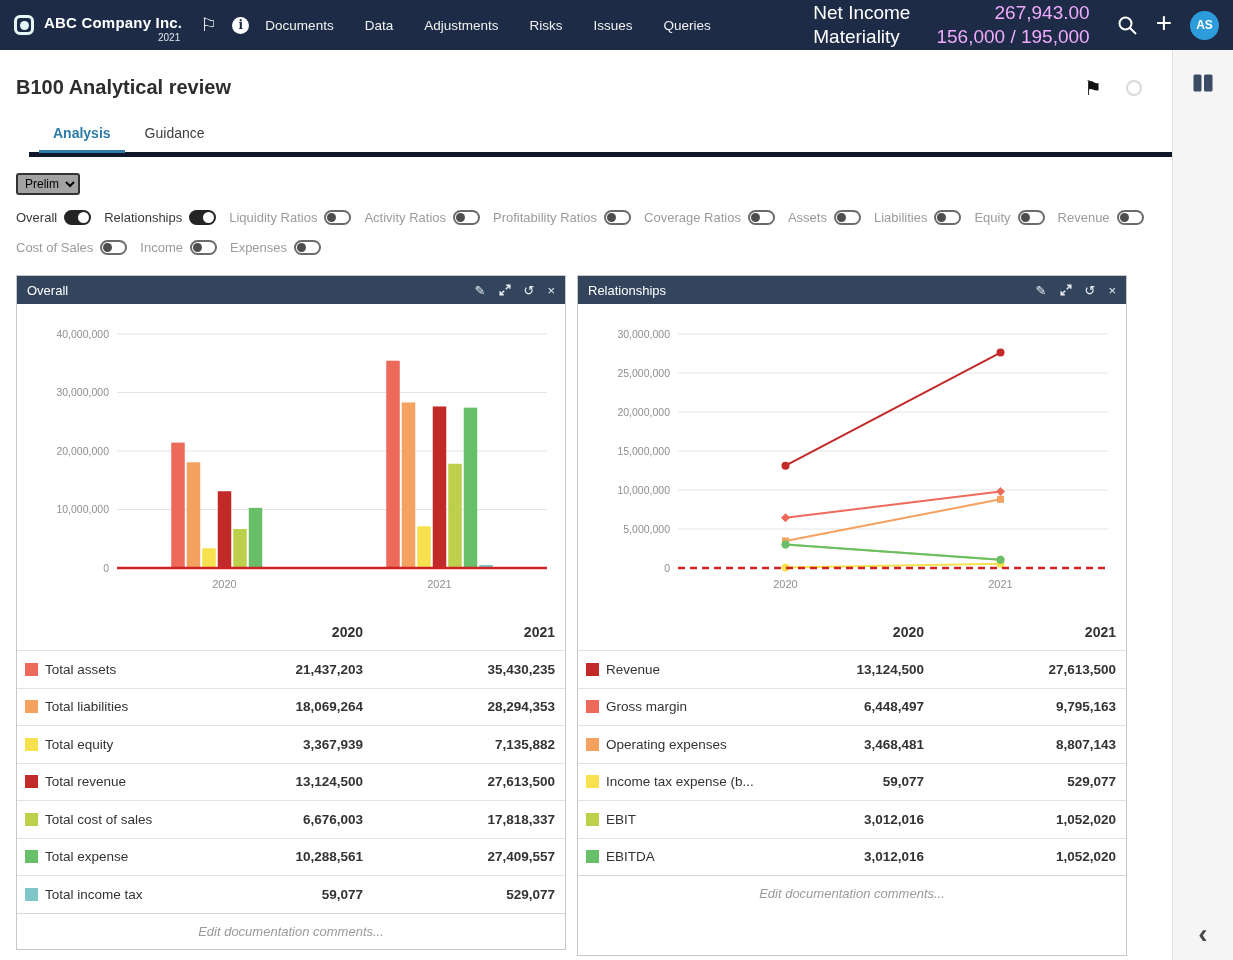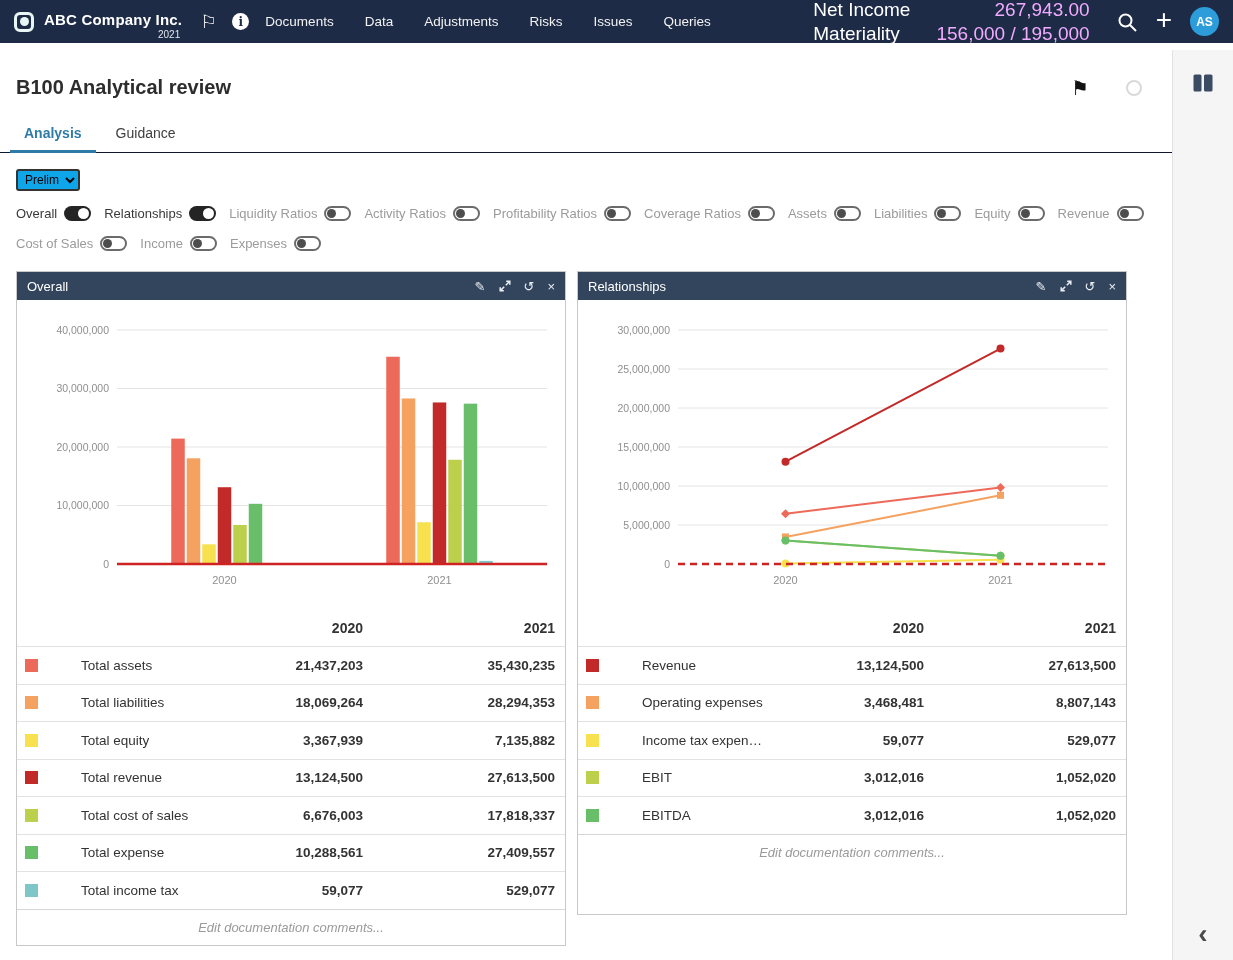--- a/index.html
+++ b/index.html
@@ -4,21 +4,21 @@
 <style>
   * { box-sizing: border-box; margin: 0; padding: 0; }
   html, body { width: 1233px; height: 960px; overflow: hidden; }
   body {
     font-family: "Liberation Sans", "DejaVu Sans", sans-serif;
     background: #ffffff; color: #333; position: relative;
   }
 
   
   .navbar {
-    position: absolute; top: 0; left: 0; width: 1233px; height: 43px;
+    position: absolute; top: 0; left: 0; width: 1233px; height: 50px;
     background: #1d2b47; color: #fff;
     display: flex; align-items: center; padding: 0 14px;
   }
   .logo {
     width: 20px; height: 20px; border: 3px solid #e9f6f6; border-radius: 6px;
     position: relative; margin-right: 10px; flex: none; cursor: pointer;
   }
   .logo::after { content: ""; position: absolute; inset: 2.5px; border-radius: 50%; background: #e9f6f6; }
   .company { display: flex; flex-direction: column; line-height: 1.2; margin-top: 8px; cursor: pointer; }
   .company-name { font-size: 15px; font-weight: 700; letter-spacing: .2px; }
@@ -47,33 +47,33 @@
   .content { position: absolute; top: 50px; left: 0; width: 1172px; }
   .side-rail {
     position: absolute; top: 50px; right: 0; width: 61px; height: 910px;
     background: #f5f5f5; border-left: 1px solid #e2e2e2;
     display: flex; flex-direction: column; align-items: center; padding-top: 24px;
   }
   .rail-icon { cursor: pointer; }
   .rail-chevron { margin-top: auto; margin-bottom: 10px; font-size: 28px; color: #4a4a4a; cursor: pointer; font-weight: 700; }
 
   
-  .page-head { display: flex; align-items: center; padding: 26px 30px 0 16px; gap: 37px; }
+  .page-head { display: flex; align-items: center; padding: 26px 30px 0 16px; gap: 24px; }
   .page-title { flex: 1; font-size: 20px; font-weight: 700; color: #2d2d2d; }
   .title-flag { font-size: 20px; color: #111; cursor: pointer; line-height: 1; }
   .title-circle { width: 16px; height: 16px; border: 2px solid #d9d9d9; border-radius: 50%; cursor: pointer; flex: none; }
-  .tabs { margin-top: 20px; border-bottom: 1px solid #0f172a; padding-left: 10px; display: flex; gap: 6px; }
+  .tabs { margin-top: 20px; border-bottom: 5px solid #0f172a; padding-left: 10px; display: flex; gap: 6px; margin-left: 29px; }
   .tab { padding: 6px 14px 9px; font-size: 14px; color: #404040; cursor: pointer; margin-bottom: -1px; }
   .tab.active { color: #2e7ca6; font-weight: 700; border-bottom: 3px solid #2e7ca6; }
 
   
   .filters { padding: 16px 16px 0; }
   .period-select {
     font-family: inherit; font-size: 12px; padding: 1px 2px 1px 3px;
-    border: 2px solid #333; border-radius: 3px; background: #0ea5e9; cursor: pointer;
+    border: 2px solid #333; border-radius: 3px; background: #a3a3a3; cursor: pointer;
   }
   .toggle-row { display: flex; align-items: center; gap: 13px; margin-top: 15px; flex-wrap: nowrap; }
   .toggle-item { display: flex; align-items: center; gap: 7px; flex: none; }
   .t-label { font-size: 13px; color: #9b9b9b; }
   .t-label.on { color: #3a3a3a; }
   .switch { width: 27px; height: 15px; border-radius: 8px; position: relative; display: inline-block; cursor: pointer; flex: none; }
   .switch.on { background: #242424; }
   .switch.on::after { content: ""; position: absolute; right: 2px; top: 2px; width: 11px; height: 11px; border-radius: 50%; background: #fff; }
   .switch.off { background: #fff; border: 2px solid #6b6b6b; }
   .switch.off::after { content: ""; position: absolute; left: 1px; top: 1px; width: 9px; height: 9px; border-radius: 50%; background: #4d4d4d; }
@@ -92,21 +92,21 @@
   .tbl-head {
     display: grid; grid-template-columns: 180px 158px 192px; padding: 16px 9px 10px 8px;
     font-size: 14px; font-weight: 700; color: #333;
   }
   .tbl-head .c { text-align: right; }
   .t-row {
     display: grid; grid-template-columns: 180px 158px 192px; padding: 0 9px 0 8px;
     height: 37.5px; align-items: center; border-top: 1px solid #e2e2e2; font-size: 13.5px; color: #333;
   }
   .t-row .lab { display: flex; align-items: center; min-width: 0; }
-  .lbl-text { white-space: nowrap; overflow: hidden; text-overflow: ellipsis; margin-left: 36px; }
+  .lbl-text { white-space: nowrap; overflow: hidden; text-overflow: ellipsis; }
   .t-row .val { text-align: right; font-weight: bold; }
   .swatch { width: 13px; height: 13px; margin-right: 7px; flex: none; display: inline-block; }
   .panel-footer {
     border-top: 1px solid #d6d6d6; text-align: center; font-style: italic;
     color: #9a9a9a; font-size: 13px; padding: 10px 0; cursor: text;
   }
   .panel:nth-child(2) .panel-footer { margin-bottom: 44px; }
 </style>
 </head>
 <body>
@@ -386,20 +386,28 @@
         <div class="t-row">
           <span class="lab">
             <span class="swatch" style="background: rgb(194, 42, 41);"></span>
             <span class="lbl-text">Revenue</span>
           </span>
           <span class="val">13,124,500</span>
           <span class="val">27,613,500</span>
         </div>
         <div class="t-row">
           <span class="lab">
+            <span class="swatch" style="background: rgb(237, 106, 90);"></span>
+            <span class="lbl-text">Gross margin</span>
+          </span>
+          <span class="val">6,448,497</span>
+          <span class="val">9,795,163</span>
+        </div>
+        <div class="t-row">
+          <span class="lab">
             <span class="swatch" style="background: rgb(245, 161, 95);"></span>
             <span class="lbl-text">Operating expenses</span>
           </span>
           <span class="val">3,468,481</span>
           <span class="val">8,807,143</span>
         </div>
         <div class="t-row">
           <span class="lab">
             <span class="swatch" style="background: rgb(247, 225, 78);"></span>
             <span class="lbl-text">Income tax expense (b...</span>

